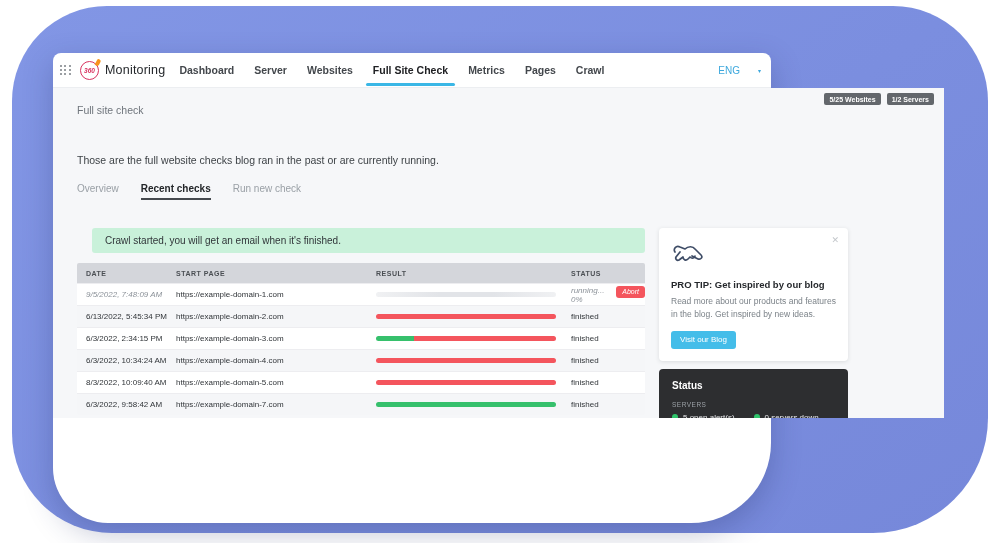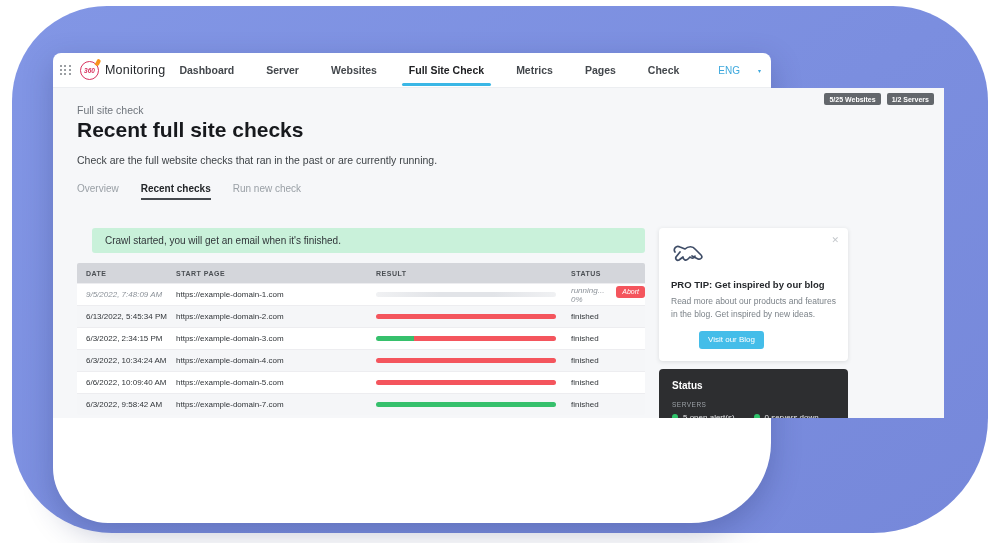--- a/index.html
+++ b/index.html
@@ -23,21 +23,21 @@
   .apps-grid { width:11px; height:11px; display:grid; grid-template-columns:repeat(3,1fr);
                gap:2px; margin:0 0 0 3px; cursor:pointer; }
   .apps-grid i { width:2px; height:2px; background:#7a7f85; border-radius:50%; }
   .brand { display:flex; align-items:center; margin-left:9px; cursor:pointer; }
   .logo-circle { position:relative; width:19px; height:19px; border:1.6px solid #d8325f;
                  border-radius:50%; display:flex; align-items:center; justify-content:center;
                  font-size:6.5px; font-weight:bold; font-style:italic; color:#d8325f; }
   .logo-flame { position:absolute; top:-3px; right:-2px; width:4px; height:7px;
                 background:#f7941e; border-radius:3px 3px 3px 0; transform:rotate(28deg); }
   .brand-name { margin-left:6px; font-size:12.5px; color:#1f2226; letter-spacing:.2px; }
-  .nav-items { display:flex; align-items:center; gap:32px; margin-left:14px; }
+  .nav-items { display:flex; align-items:center; gap:20px; margin-left:14px; }
   .nav-item { position:relative; font-size:10.5px; font-weight:bold; color:#43474c;
               cursor:pointer; white-space:nowrap; }
   .nav-item.active { color:#202124; }
   .nav-item.active::after { content:""; position:absolute; left:-7px; right:-7px; bottom:-10px;
                             height:3px; background:var(--accent,#3ab7e6); border-radius:2px; }
   .lang { margin-left:auto; font-size:10px; color:#3da8dd; cursor:pointer; display:flex;
           align-items:center; gap:18px; }
   .lang .caret { font-size:6px; }
 
   
@@ -85,21 +85,21 @@
 
   .right-col { width:189px; margin-left:14px; }
   .protip { position:relative; background:#fff; border-radius:4px; padding:12px;
             box-shadow:0 1px 4px rgba(60,64,67,.14); }
   .protip-close { position:absolute; top:7px; right:9px; color:#c3c7cb; font-size:9px;
                   cursor:pointer; }
   .protip-title { margin-top:9px; font-size:9.5px; font-weight:bold; color:#25282c; }
   .protip-body { margin-top:5px; font-size:8.5px; color:#7b8288; line-height:1.5; }
   .blog-btn { margin-top:10px; display:inline-block; background:#44bde9; color:#fff;
               font-size:8px; padding:4.5px 9px; border-radius:3px; border:none;
-              cursor:pointer; font-family:inherit;margin-left:28px; }
+              cursor:pointer; font-family:inherit; }
 
   .status-card { margin-top:8px; background:#2d2e30; border-radius:4px; padding:11px 13px 12px; }
   .status-title { font-size:10px; font-weight:bold; color:#fff; }
   .status-label { margin-top:10px; font-size:6.5px; color:#9ba0a5; letter-spacing:.5px; }
   .status-items { display:flex; margin-top:5px; }
   .status-item { width:50%; display:flex; align-items:center; font-size:8px; color:#e8e9eb; }
   .status-dot { width:6px; height:6px; border-radius:50%; background:#2fc36a;
                 margin-right:5px; flex:none; }
 </style>
 </head>
@@ -129,37 +129,36 @@
         </span>
         <span class="brand-name">Monitoring</span>
       </div>
       <div class="nav-items">
           <div class="nav-item">Dashboard</div>
           <div class="nav-item">Server</div>
           <div class="nav-item">Websites</div>
           <div class="nav-item active">Full Site Check</div>
           <div class="nav-item">Metrics</div>
           <div class="nav-item">Pages</div>
-          <div class="nav-item">Check</div>
+          <div class="nav-item">Crawl</div>
         </div>
       <div class="lang">
         <span>ENG</span>
         <span class="caret">▾</span>
       </div>
     </div>
 
     <div class="viewport">
       <div class="hdr-badges">
           <span class="hdr-badge">5/25 Websites</span>
           <span class="hdr-badge">1/2 Servers</span>
         </div>
 
       <div class="breadcrumb">Full site check</div>
-      <div class="page-title">Recent full site checks</div>
-      <div class="page-desc">Check are the full website checks that ran in the past or are currently running.</div>
+      <div class="page-desc">Those are the full website checks blog ran in the past or are currently running.</div>
 
       <div class="tabs">
           <div class="tab">
             <span>Overview</span>
           </div>
           <div class="tab active">
             <span>Recent checks</span>
           </div>
           <div class="tab">
             <span>Run new check</span>
@@ -221,21 +220,21 @@
                   <div class="c c-bar">
                     <div class="bar-track">
                       <div class="bar-red" style="width: 100%;"></div>
                     </div>
                   </div>
                   <div class="c c-status">
                     <span class="cell-status">finished</span>
                   </div>
                 </div>
                 <div class="tbl-row">
-                  <div class="c c-date cell-date">6/6/2022, 10:09:40 AM</div>
+                  <div class="c c-date cell-date">8/3/2022, 10:09:40 AM</div>
                   <div class="c c-url cell-url">https://example-domain-5.com</div>
                   <div class="c c-bar">
                     <div class="bar-track">
                       <div class="bar-red" style="width: 100%;"></div>
                     </div>
                   </div>
                   <div class="c c-status">
                     <span class="cell-status">finished</span>
                   </div>
                 </div>

